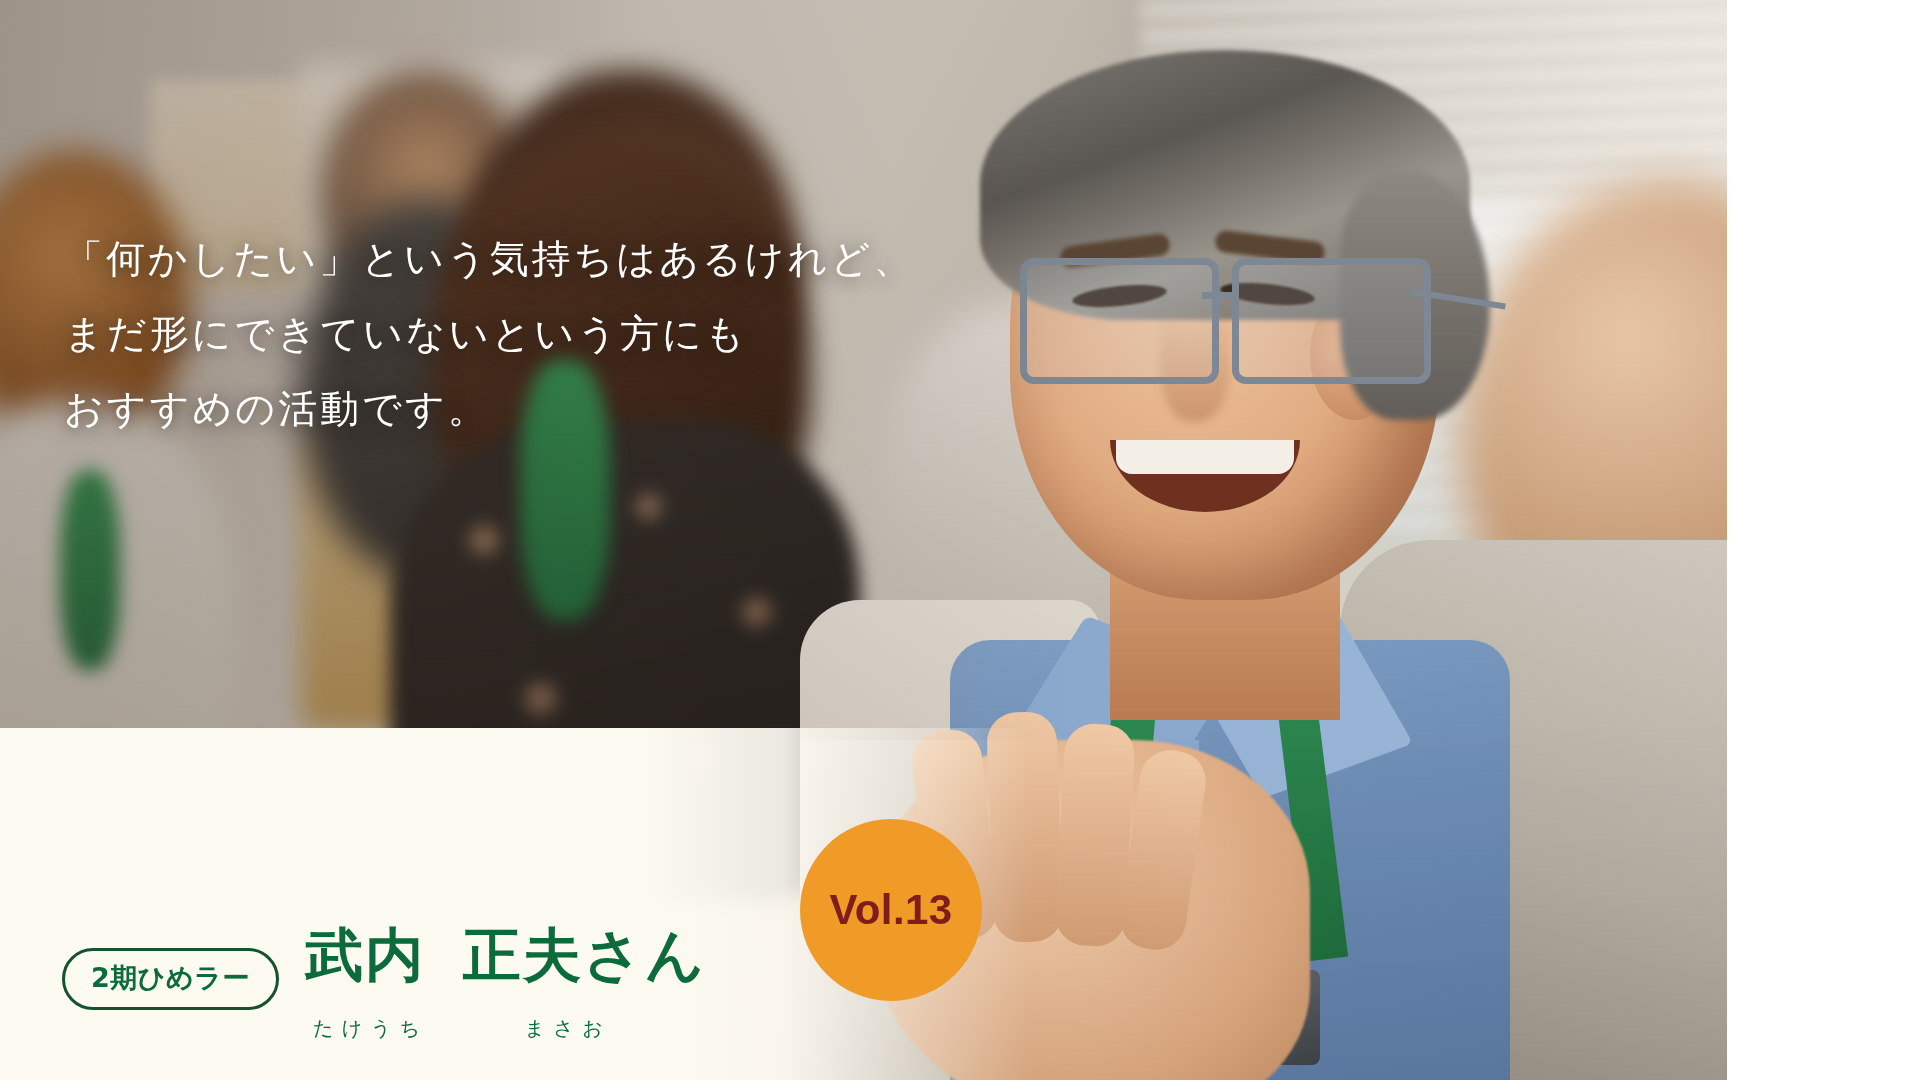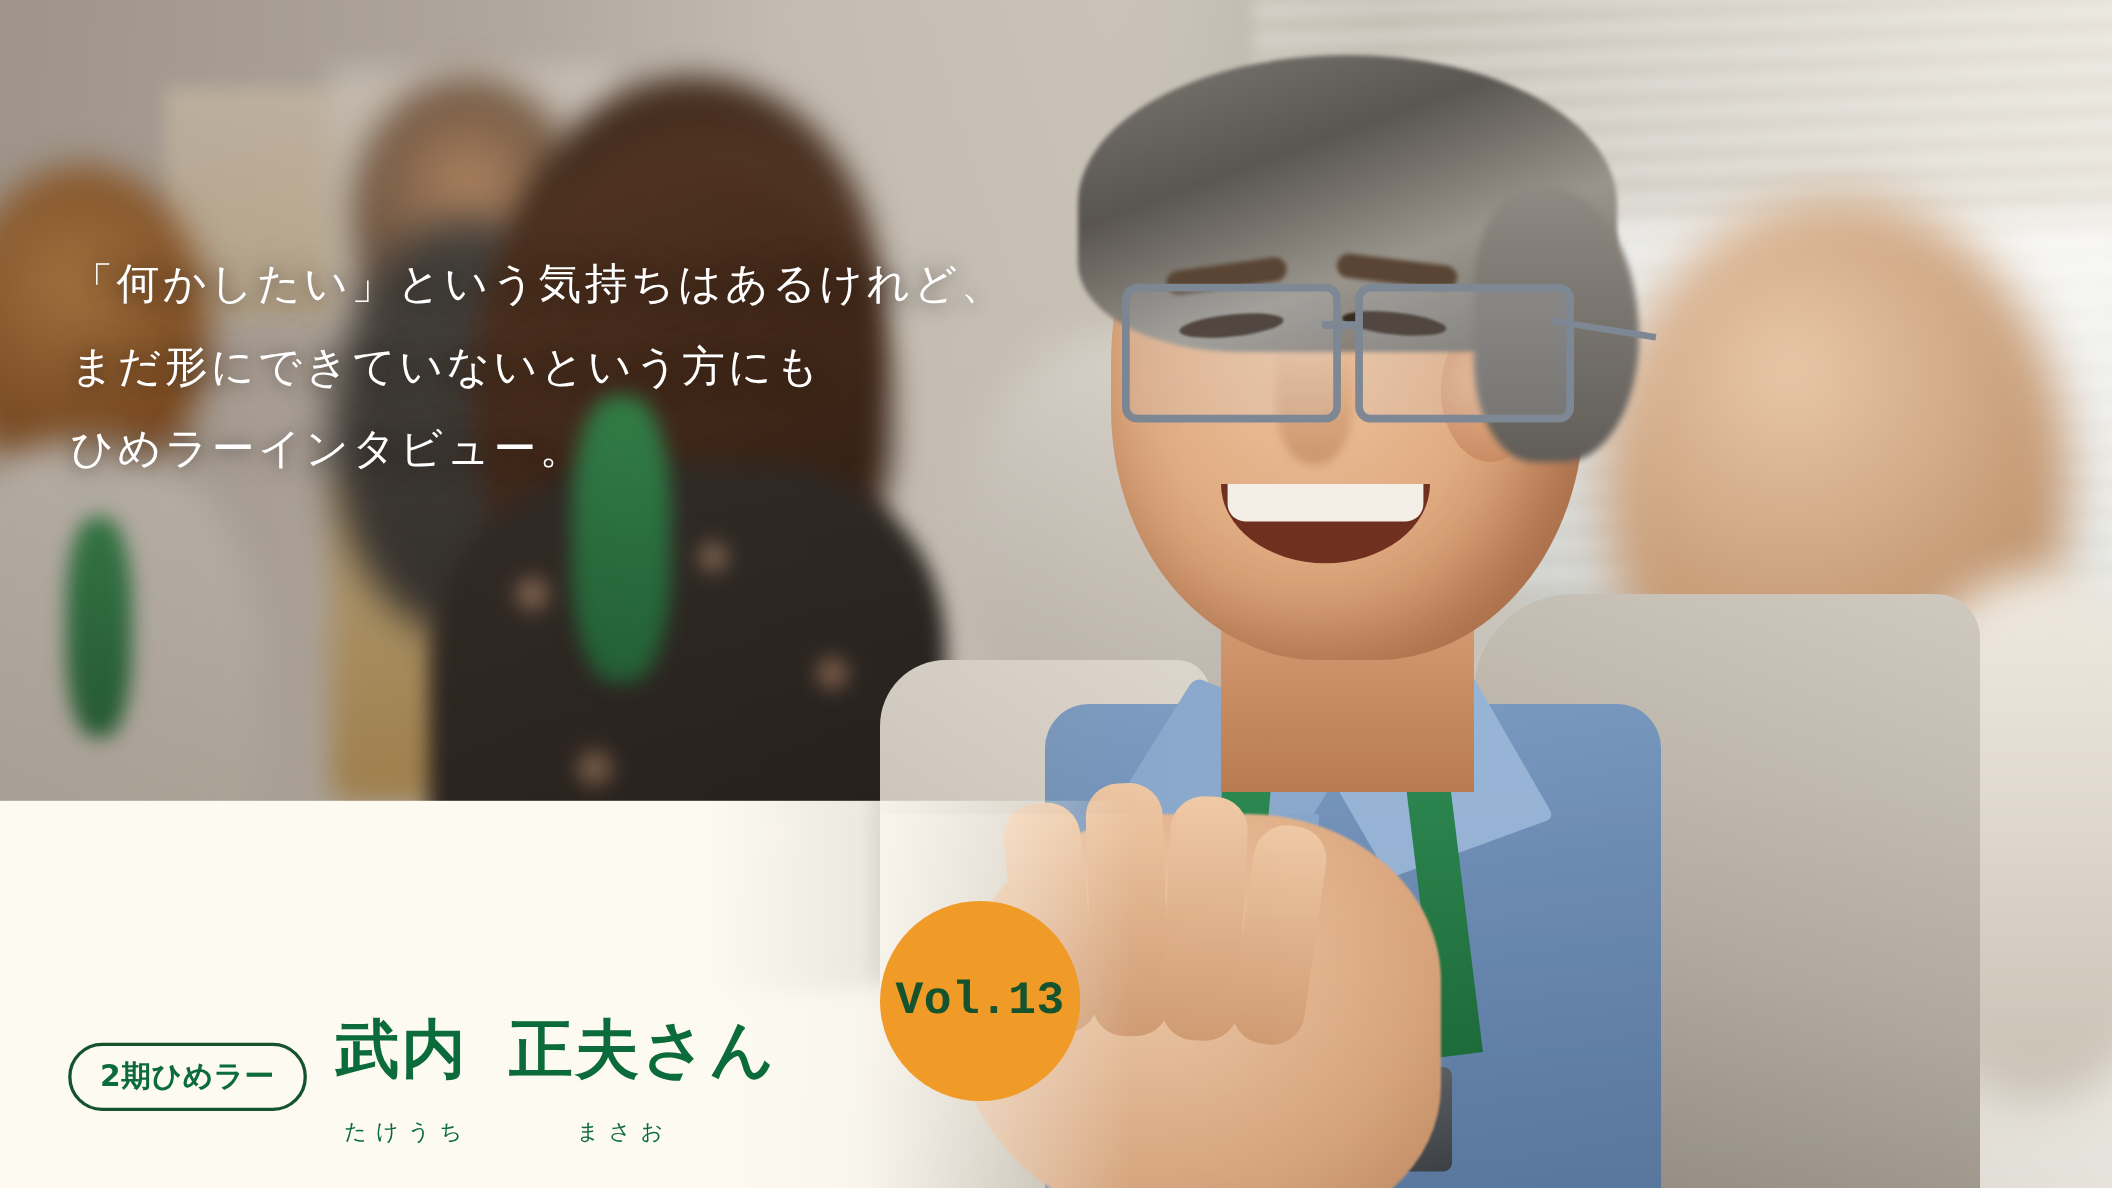--- a/index.html
+++ b/index.html
@@ -1,21 +1,21 @@
 <!DOCTYPE html>
 <html lang="ja"><head>
 <meta charset="utf-8">
 <title>Hime-ler Interview</title>
 <style>
   html,body{margin:0;padding:0;background:#fff;}
   body{font-family:"Liberation Sans","DejaVu Sans",sans-serif;}
 
   .stage{
     position:relative;
-    width:1920px;height:1080px;
+    width:1727px;height:1080px;
     overflow:hidden;
     background:#cfc6bb;
   }
 
   
   .photo{position:absolute;inset:0;overflow:hidden;}
 
   
   .photo .wall{
     position:absolute;inset:0;
@@ -169,22 +169,22 @@
   .furi{display:flex;gap:96px;margin-top:24px;padding-left:8px;}
   .furi span{font-size:20px;color:#0b6b3a;letter-spacing:.42em;
     font-family:"DejaVu Sans","Liberation Sans",sans-serif;}
 
   
   .volBadge{
     position:absolute;left:800px;top:819px;width:182px;height:182px;border-radius:50%;
     background:#f09a28;display:flex;align-items:center;justify-content:center;
   }
   .volBadge span{
-    color:#14532d;font-size:42px;font-weight:700;letter-spacing:.01em;
-    font-family:Liberation Mono, monospace;
+    color:#7f1d1d;font-size:42px;font-weight:700;letter-spacing:.01em;
+    font-family:Liberation Sans, sans-serif;
   }
 </style>
 </head>
 <body>
 
 <div class="stage">
 
   <div class="photo">
     <div class="wall"></div>
     <div class="window"></div>
@@ -245,21 +245,21 @@
     </div>
 
     <div class="grain"></div>
   </div>
 
   <div class="scrim"></div>
 
   <div class="quote">
     <div>「何かしたい」という気持ちはあるけれど、</div>
     <div>まだ形にできていないという方にも</div>
-    <div>ひめラーインタビュー。</div>
+    <div>おすすめの活動です。</div>
   </div>
 
   <div class="panel"></div>
 
 
   <div class="nameRow">
     <div class="pill">2期ひめラー</div>
     <div class="nameWrap">
       <div class="nameMain">武内 正夫さん</div>
       <div class="furi">

